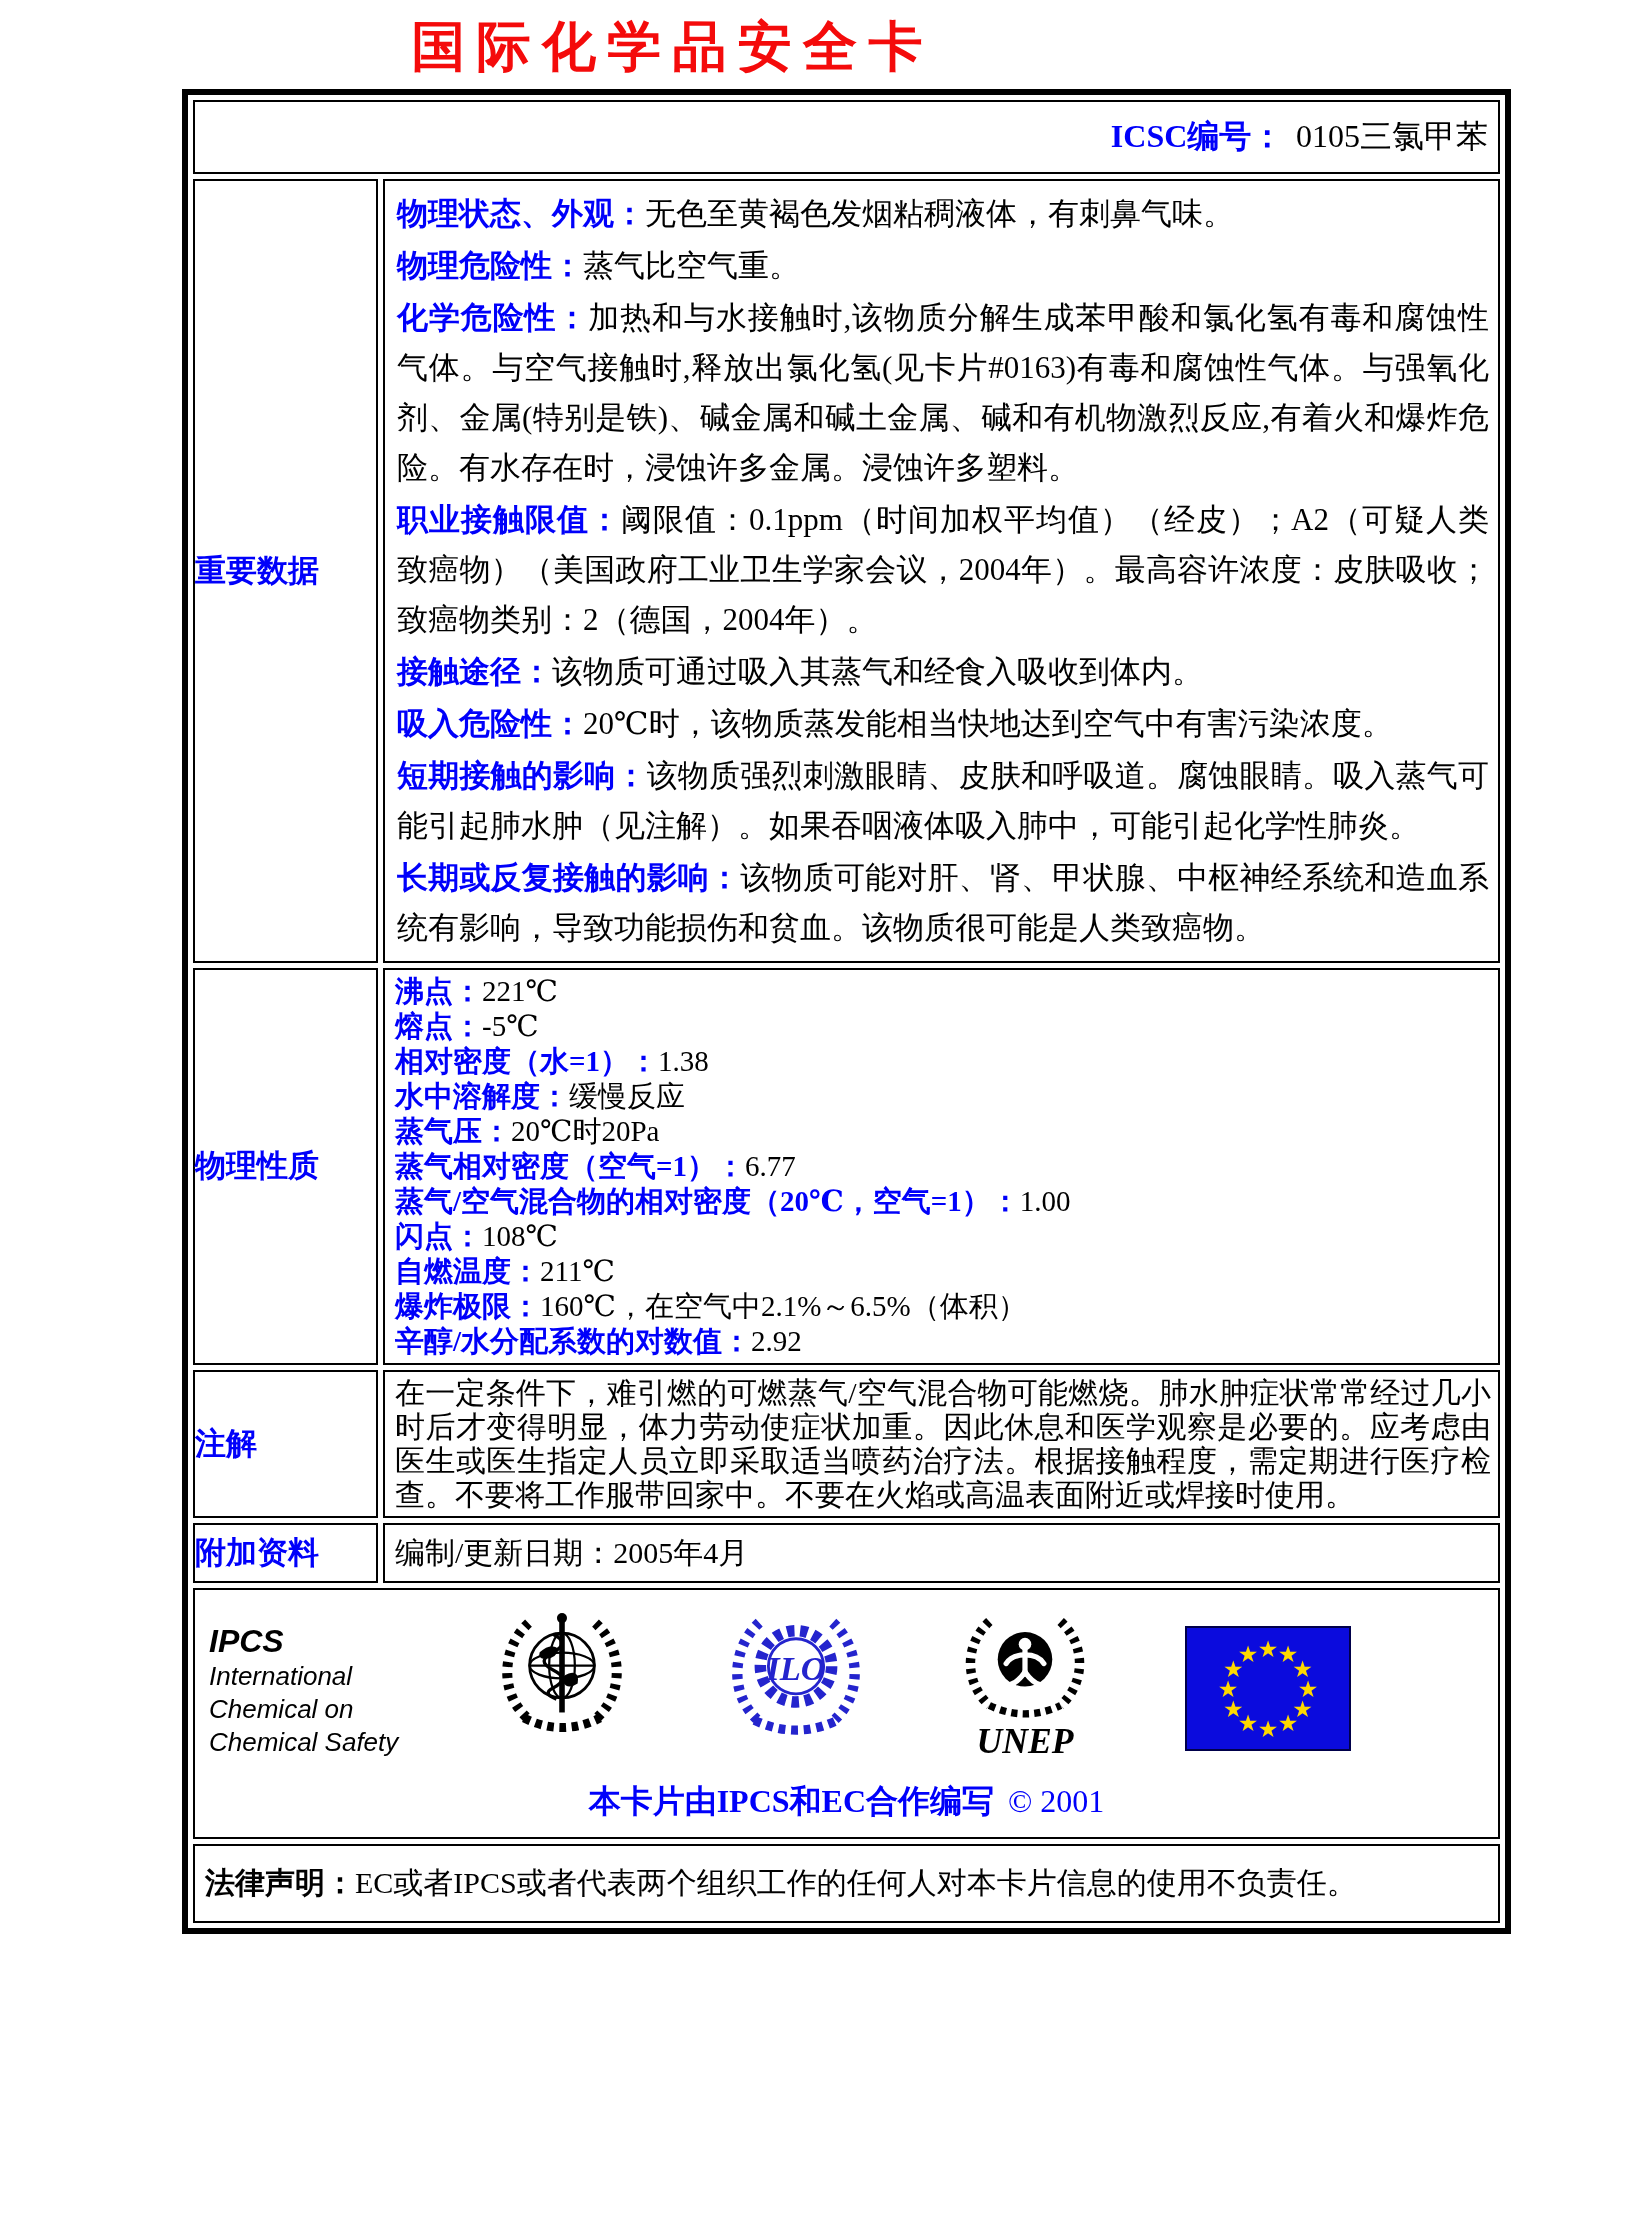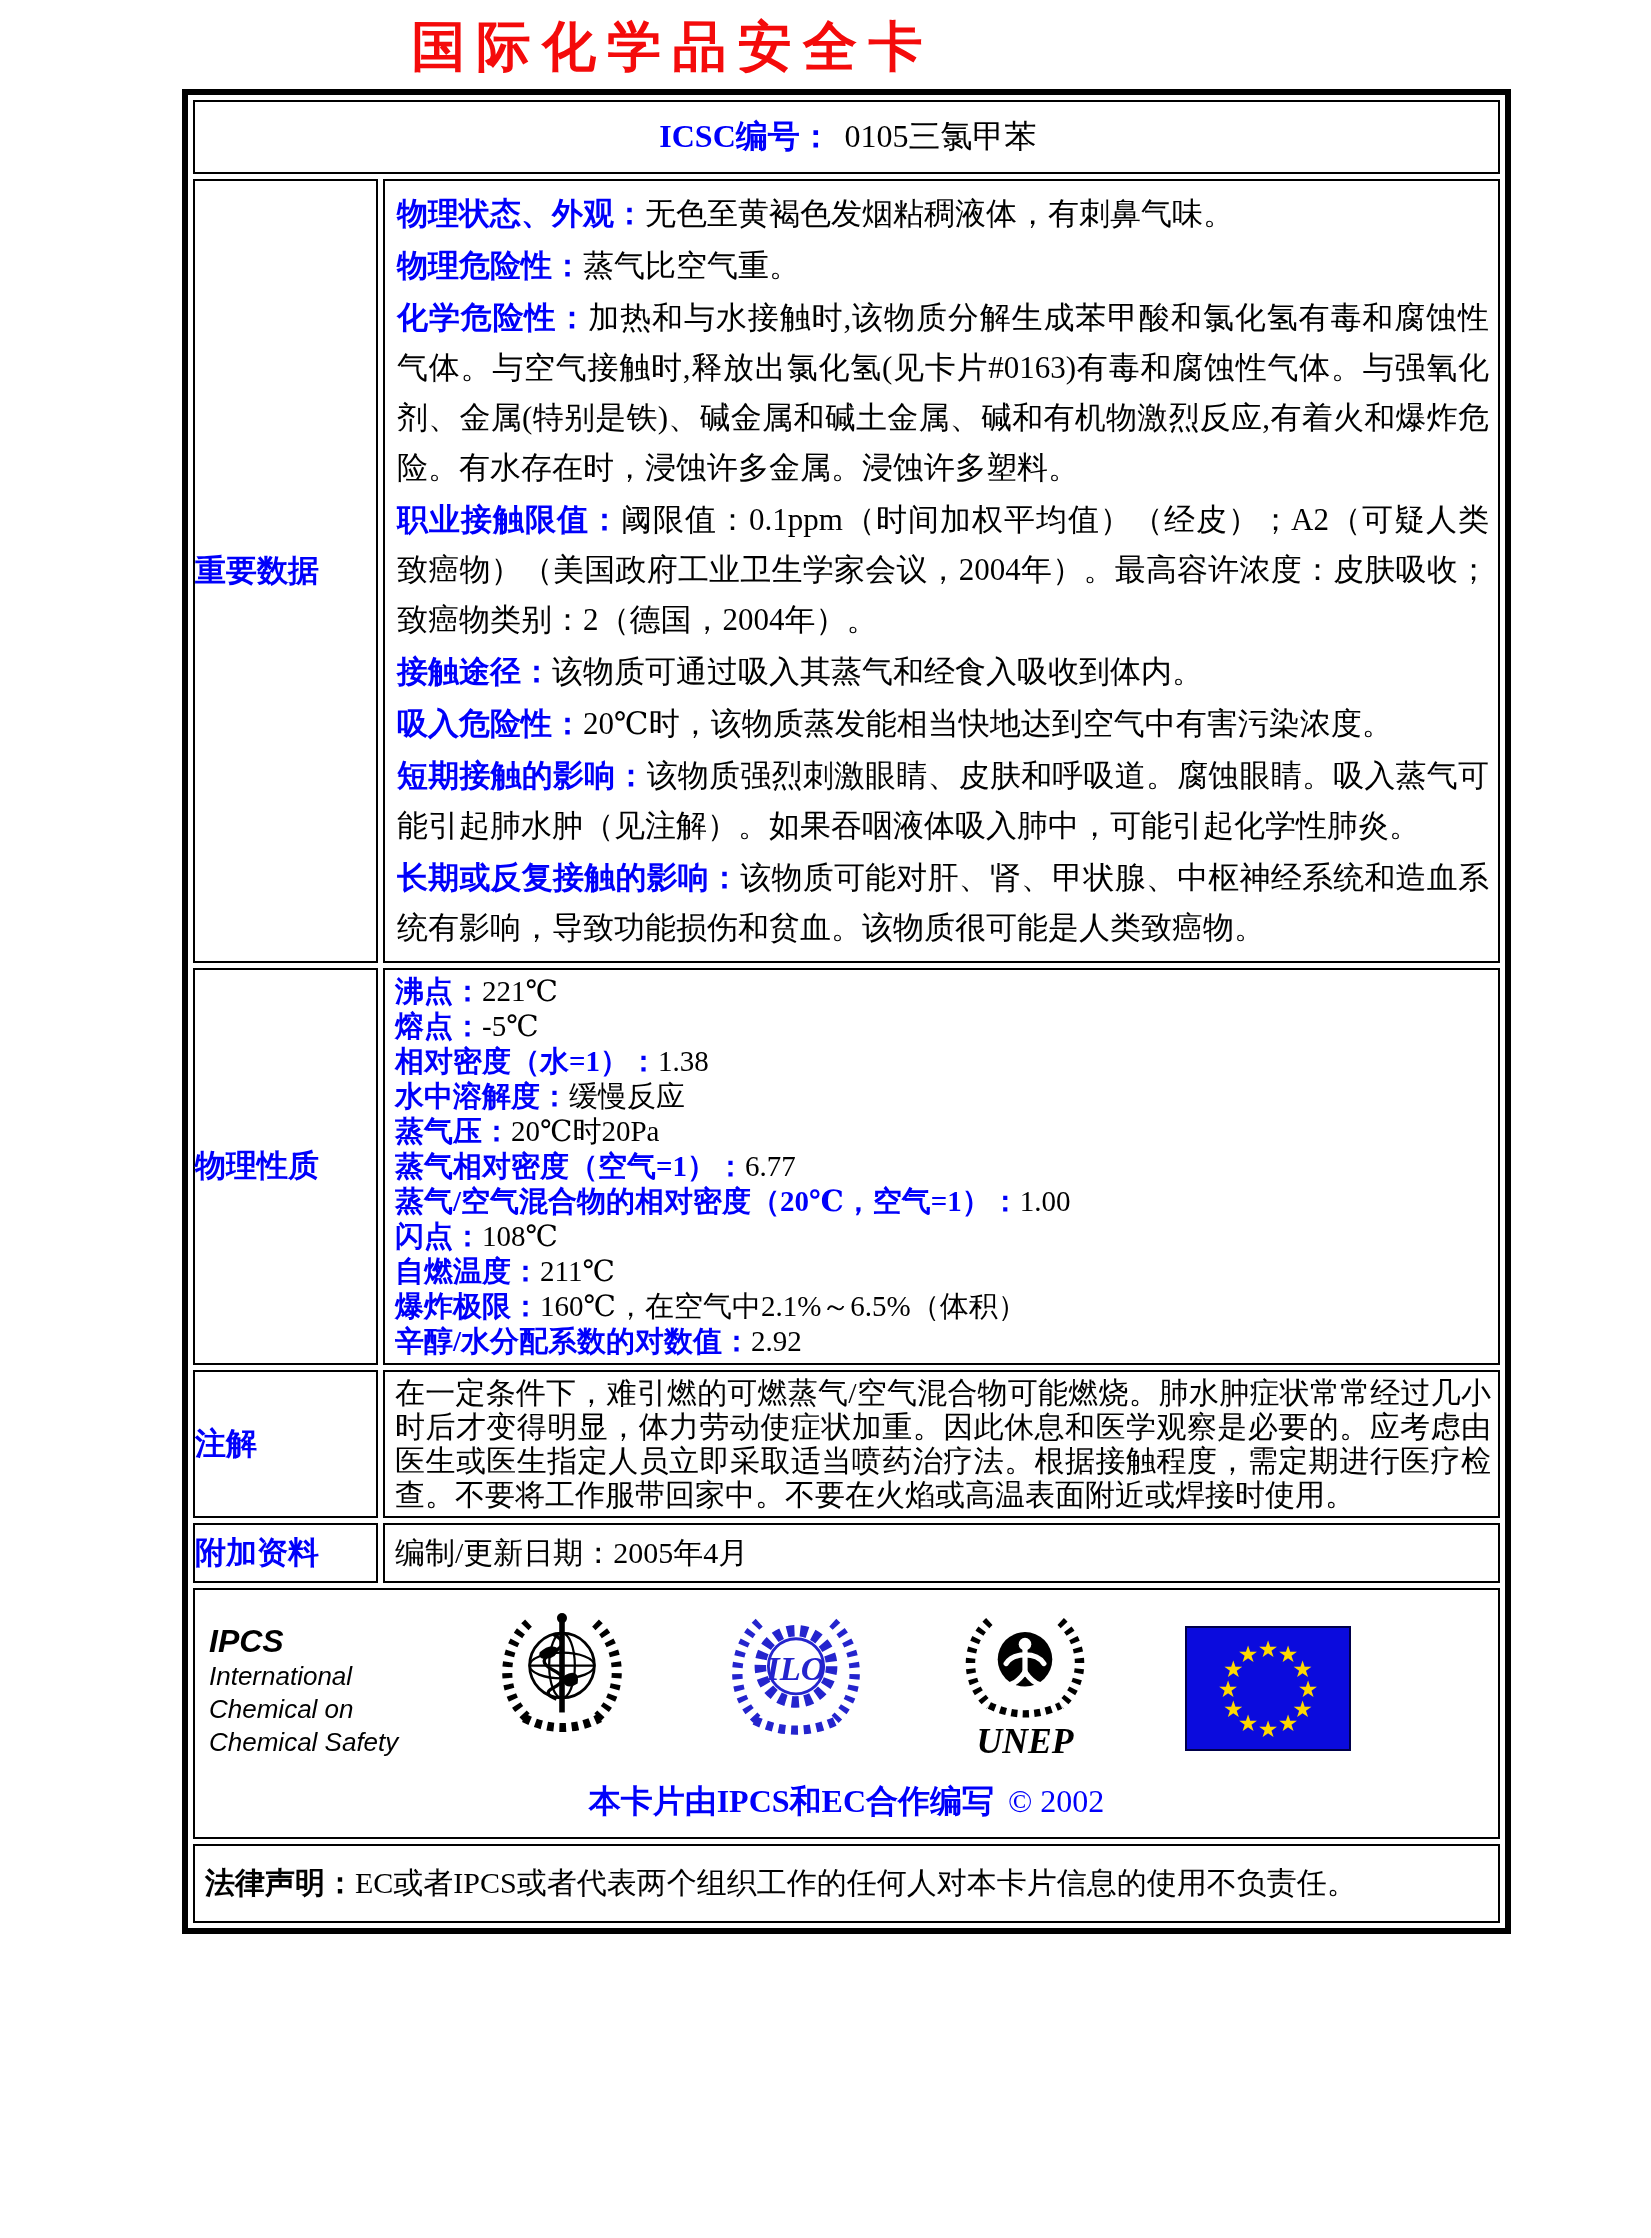--- a/index.html
+++ b/index.html
@@ -20,21 +20,21 @@
   
   table.card{
     margin-left:182px;width:1329px;
     border-collapse:separate;border-spacing:5px;
     border:6.4px solid #000;background:#fff;table-layout:fixed;
   }
   td{border:2.8px solid #000;background:#fff;vertical-align:middle;padding:0;}
   col.lbl-col{width:185px;}
 
   
-  .head-inner{display:flex;justify-content:center;align-items:center;
+  .head-inner{display:flex;justify-content:flex-end;align-items:center;
     padding:5.6px 10px 5.6px 12.7px;font-size:32px;min-height:59px;}
   .icsc-label{color:#0000fa;font-weight:bold;}
   .icsc-number{color:#000;margin-left:12.7px;}
   .chem-name{color:#000;}
 
   
   .label-cell{
     color:#0000fa;font-weight:bold;font-size:31px;
     text-align:left;vertical-align:middle;
   }
@@ -223,21 +223,21 @@
             <span class="eu-star" style="--a:180deg">★</span>
             <span class="eu-star" style="--a:210deg">★</span>
             <span class="eu-star" style="--a:240deg">★</span>
             <span class="eu-star" style="--a:270deg">★</span>
             <span class="eu-star" style="--a:300deg">★</span>
             <span class="eu-star" style="--a:330deg">★</span>
           </div>
         </div>
 
         <div class="copyright-line">
-          <span class="copyright-bold">本卡片由IPCS和EC合作编写</span><span class="copyright-year">© 2002</span>
+          <span class="copyright-bold">本卡片由IPCS和EC合作编写</span><span class="copyright-year">© 2001</span>
         </div>
       </td>
     </tr>
 
     <tr>
       <td colspan="2" class="legal-cell">
         <span class="legal-label">法律声明：</span><span>EC或者IPCS或者代表两个组织工作的任何人对本卡片信息的使用不负责任。</span>
       </td>
     </tr>
 

